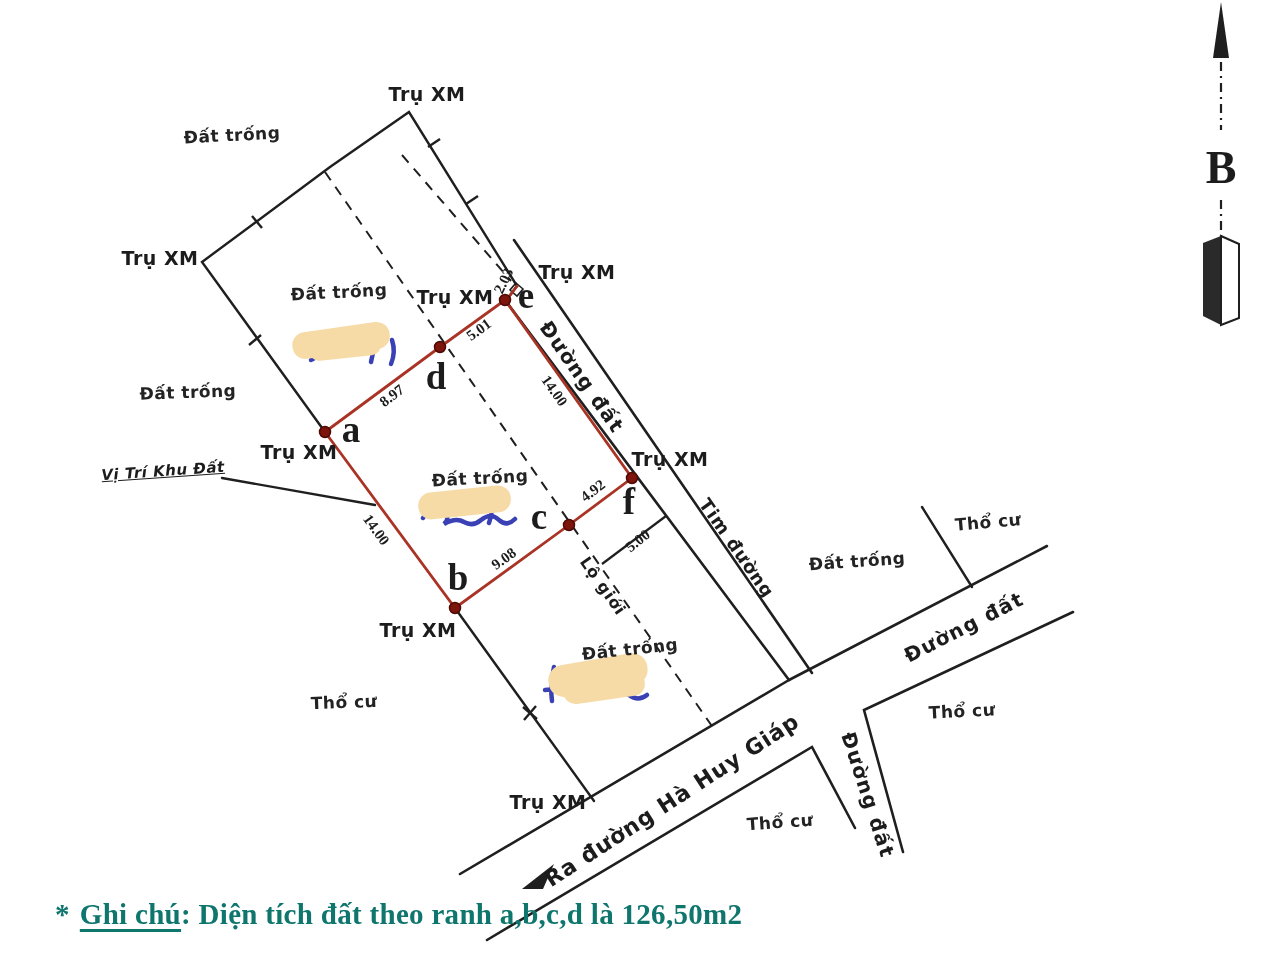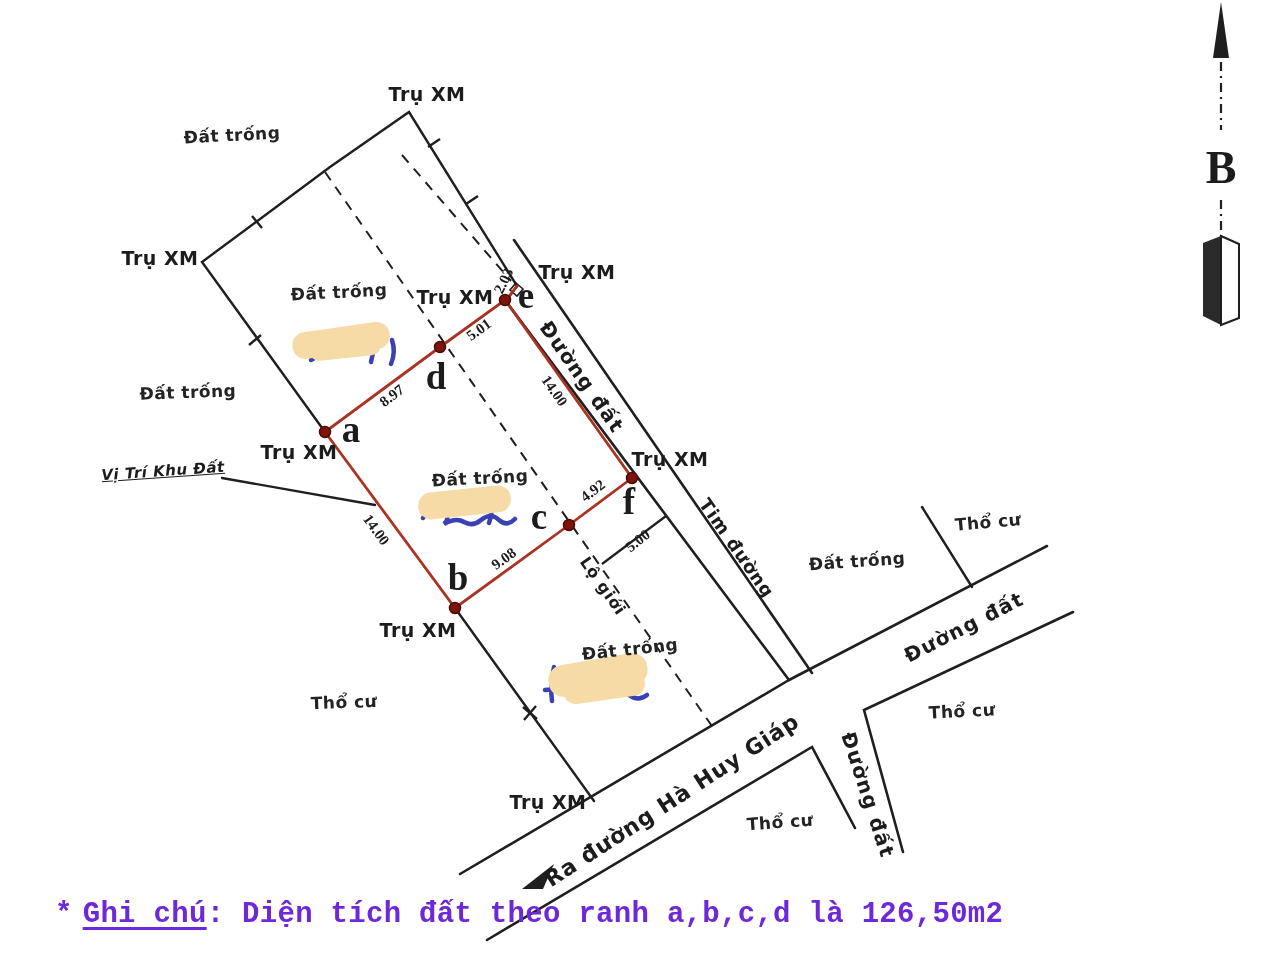--- a/index.html
+++ b/index.html
@@ -10,22 +10,22 @@
   .t-post{font-size:19px;font-weight:700;letter-spacing:.5px;}
   .t-map{font-size:17px;font-weight:600;letter-spacing:.5px;color:#232323;}
   .t-road{font-size:20px;font-weight:700;letter-spacing:1.5px;}
   .t-road2{font-size:18px;font-weight:700;letter-spacing:1px;}
   .t-gioi{font-size:16px;font-weight:600;letter-spacing:1px;}
   .t-ra{font-size:22px;font-weight:700;letter-spacing:1px;}
   .t-meas{font-family:"Liberation Serif",serif;font-weight:700;font-size:15px;}
   .t-point{font-family:"Liberation Serif",serif;font-weight:700;font-size:37px;line-height:1;}
   .t-site{font-size:15px;font-weight:700;font-style:italic;text-decoration:underline;letter-spacing:.5px;}
   .t-compass{font-family:"Liberation Serif",serif;font-weight:700;font-size:46px;}
-  .t-note{position:absolute;left:38px;top:898px;font-family:Liberation Mono, monospace;
-          font-weight:700;font-size:29px;color:#6d28d9;letter-spacing:.3px;}
+  .t-note{position:absolute;left:38px;top:898px;font-family:Liberation Serif, serif;
+          font-weight:700;font-size:29px;color:#0f766e;letter-spacing:.3px;}
   .t-note .u{text-decoration:underline;text-decoration-thickness:2.5px;text-underline-offset:5px;}
   .t-note .b{margin-right:10px;}
 </style>
 </head>
 <body>
 
 <div class="stage">
 
   <svg width="1280" height="960" viewBox="0 0 1280 960">
 

